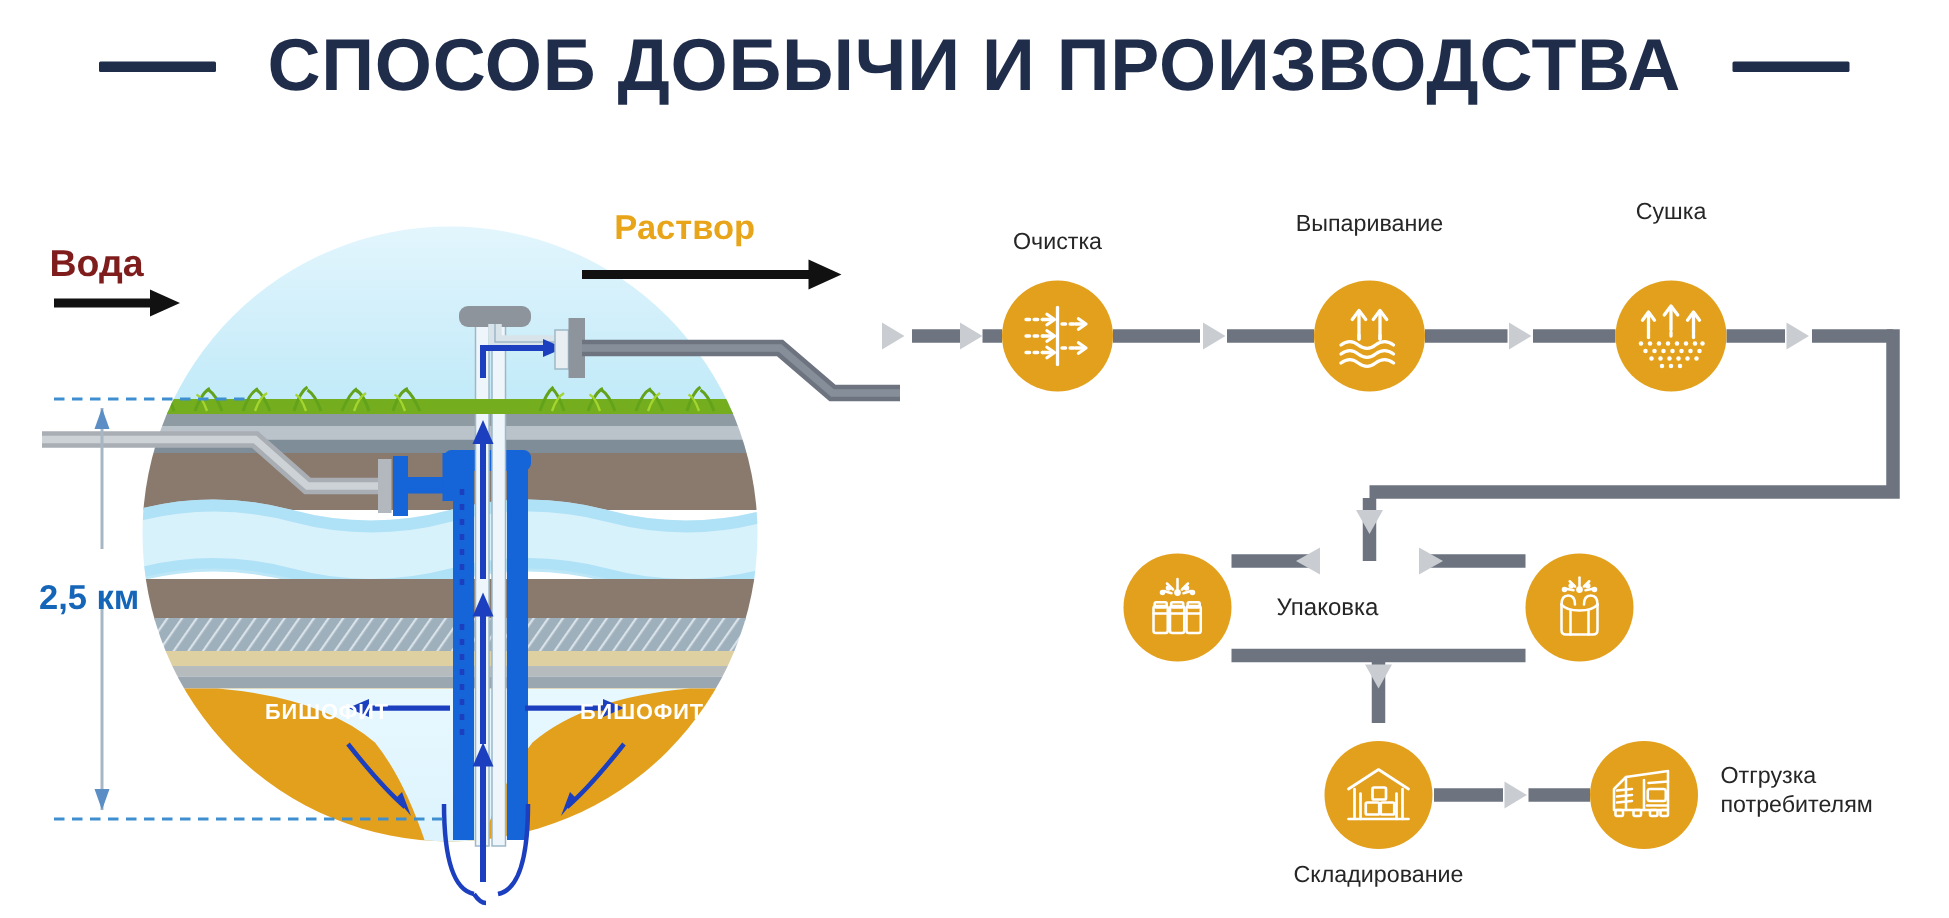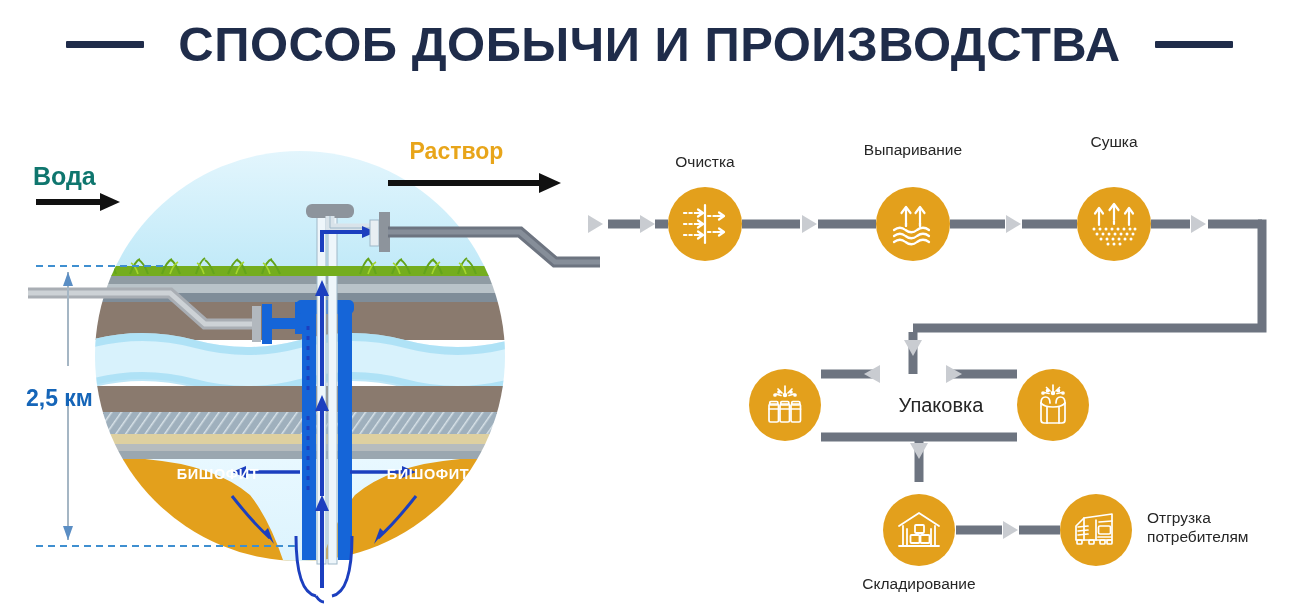--- a/index.html
+++ b/index.html
@@ -22,21 +22,21 @@
   .title-text{
     font-size:49px;font-weight:bold;color:#1f2c4a;
     letter-spacing:0.5px;white-space:nowrap;line-height:1;
   }
 
   
   .lbl{position:absolute;color:#262626;font-size:15.5px;line-height:19px;white-space:pre;}
   .lbl.center{transform:translateX(-50%);text-align:center;}
 
   .big-label{position:absolute;font-weight:bold;line-height:1.05;white-space:pre;}
-  .lab-water{color:#0f766e;font-size:25px;left:33px;top:163px;}
+  .lab-water{color:#7f1d1d;font-size:25px;left:33px;top:163px;}
   .lab-solution{color:#e8a51a;font-size:23px;left:384px;top:115px;text-align:center;}
   .lab-depth{color:#1565b8;font-size:23px;left:26px;top:386px;}
 
   
   #scene{position:absolute;left:0;top:96px;}
 
   
   .circle{
     position:absolute;border-radius:50%;background:#e3a01c;
     display:flex;align-items:center;justify-content:center;
@@ -426,21 +426,21 @@
         <path d="M11 21 q0 -6 4.5 -6 q4.5 0 4.5 6"></path>
         <path d="M26 21 q0 -6 4.5 -6 q4.5 0 4.5 6"></path>
         <path d="M11 21 q3 4 12 4 q9 0 12 -4"></path>
         <path d="M11 21 L11 38 q0 3 3 3 L32 41 q3 0 3 -3 L35 21"></path>
         <path d="M17 25 L17 41"></path>
           <path d="M29 25 L29 41"></path>
       </g>
     </svg>
   </div>
 
-  <div class="lbl center" style="left:941px;top:396px;font-size:20px;">Упаковка</div>
+  <div class="lbl center" style="left:885px;top:396px;font-size:16px;">Упаковка</div>
 
   <div class="circle" style="left:883px;top:494px;width:72px;height:72px;">
     <svg width="46" height="42" viewBox="0 0 46 42">
       <g stroke="#fff" fill="none" stroke-width="1.8" stroke-linecap="round" stroke-linejoin="round">
         <path d="M3 17 L23 4 L43 17"></path>
         <path d="M7 17 L7 37"></path>
           <path d="M39 17 L39 37"></path>
         <path d="M3 37 L43 37"></path>
         <path d="M11 20 L11 37"></path>
           <path d="M35 20 L35 37"></path>

